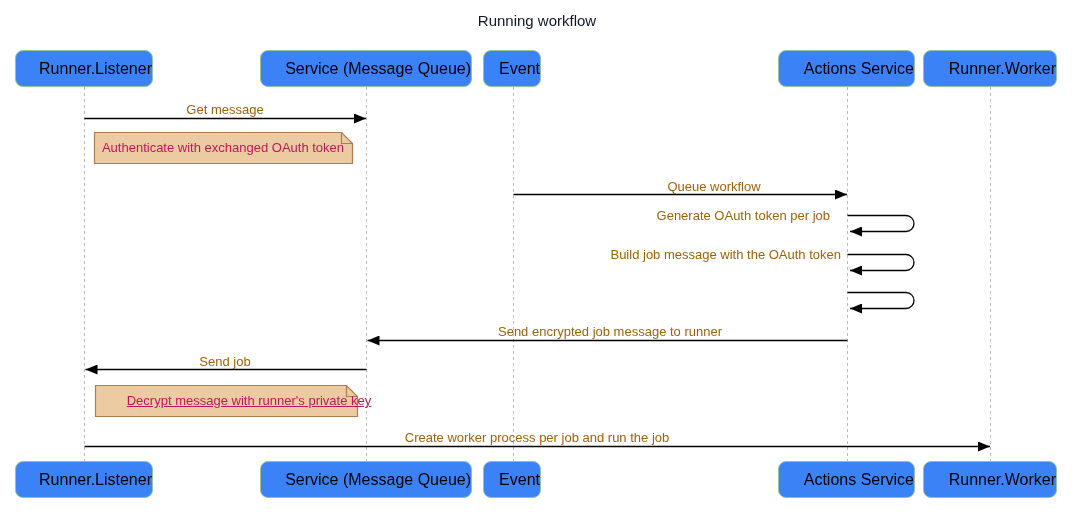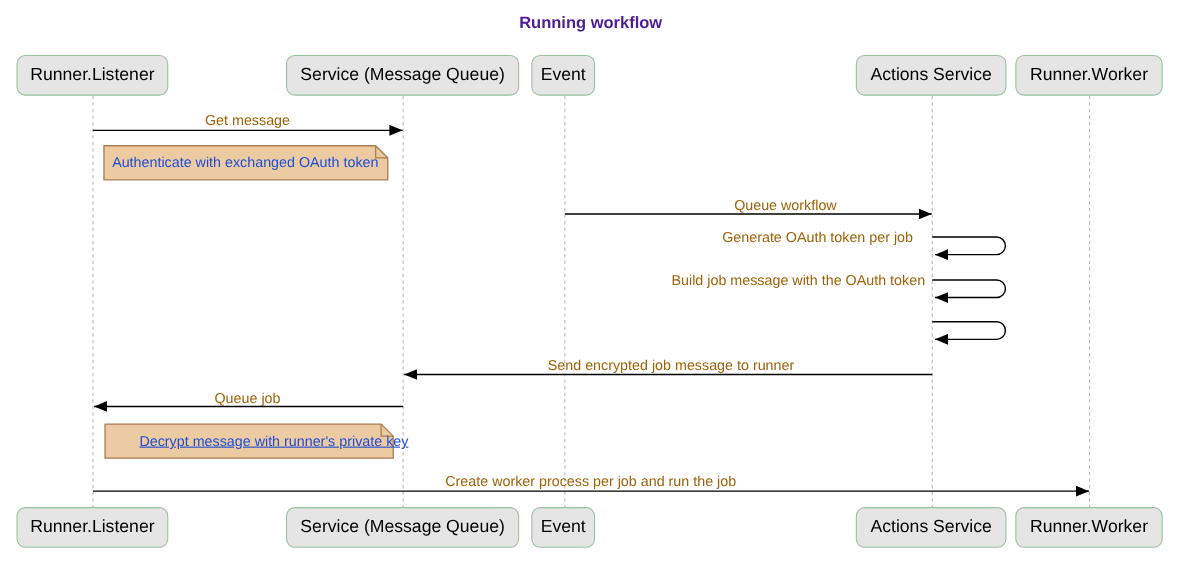--- a/index.html
+++ b/index.html
@@ -2,38 +2,38 @@
 <html><head>
 <meta charset="utf-8">
 <style>
   html,body{margin:0;padding:0;background:#ffffff;}
   .stage{
     position:relative;width:1072px;height:523px;background:#ffffff;overflow:hidden;
     font-family:"Liberation Sans",sans-serif;color:#111;
   }
   .title{
     position:absolute;top:12px;left:537px;transform:translateX(-50%);
-    font-size:15px;font-weight:bold;white-space:nowrap;color:#4c1d95;
+    font-size:15px;font-weight:normal;white-space:nowrap;color:#0f172a;
   }
   svg.canvas{position:absolute;left:0;top:0;}
   .actor{
-    position:absolute;height:37px;background:#e5e5e5;border:1px solid #96C49C;
-    border-radius:8px;display:flex;align-items:center;justify-content:center;
+    position:absolute;height:37px;background:#3b82f6;border:1px solid #96C49C;
+    border-radius:8px;display:flex;align-items:center;justify-content:flex-end;
     box-sizing:border-box;font-size:16px;color:#000;white-space:nowrap;
   }
   .actor.top{top:50px;}
   .actor.bottom{top:461px;}
   .msg-label{
     position:absolute;font-size:13px;line-height:16px;white-space:nowrap;color:#a16207;
     transform:translateX(-50%);
   }
   .msg-label.right-aligned{transform:none;text-align:right;}
   .note-text{
     position:absolute;display:flex;align-items:center;justify-content:center;
-    font-size:13px;color:#1d4ed8;white-space:nowrap;text-align:right;
+    font-size:13px;color:#be185d;white-space:nowrap;text-align:right;
   }
 </style>
 </head>
 <body>
 
 <div class="stage">
 
   <div class="title">Running workflow</div>
 
   <svg class="canvas" width="1072" height="523" viewBox="0 0 1072 523">
@@ -94,19 +94,19 @@
     </div>
   <div class="actor bottom" style="left:923px;width:134px;">
       <span>Runner.Worker</span>
     </div>
 
   <div class="msg-label" style="left:225px;top:102px;">Get message</div>
   <div class="msg-label" style="left:680px;top:179px;margin-left:34px;">Queue workflow</div>
   <div class="msg-label right-aligned" style="right:242px;top:208px;">Generate OAuth token per job</div>
   <div class="msg-label right-aligned" style="right:231px;top:247px;">Build job message with the OAuth token</div>
   <div class="msg-label" style="left:610px;top:324px;">Send encrypted job message to runner</div>
-  <div class="msg-label" style="left:225px;top:354px;">Queue job</div>
+  <div class="msg-label" style="left:225px;top:354px;">Send job</div>
   <div class="msg-label" style="left:537px;top:430px;">Create worker process per job and run the job</div>
 
   <div class="note-text" style="left:94px;top:132px;width:258px;height:31px;">Authenticate with exchanged OAuth token</div>
   <div class="note-text" style="left:95px;top:385px;width:308px;height:31px;text-decoration:underline;">Decrypt message with runner's private key</div>
 
 </div>
 
 </body></html>

